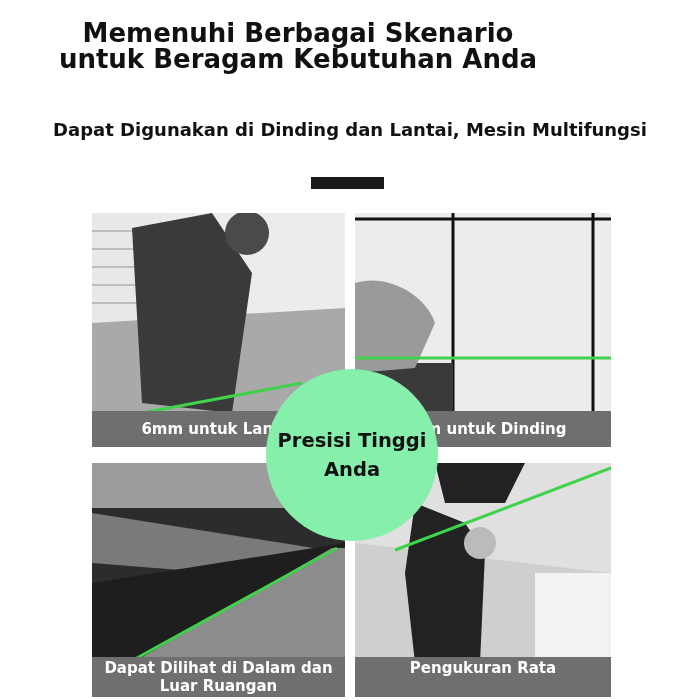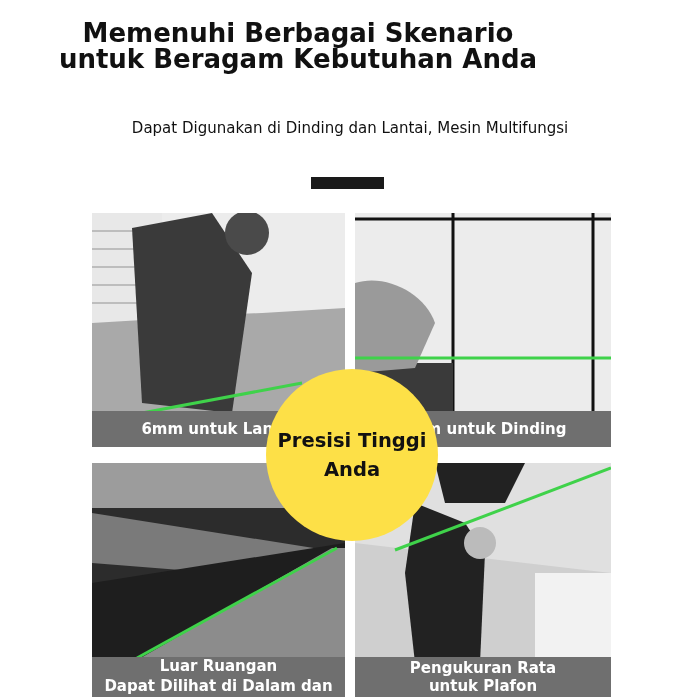--- a/index.html
+++ b/index.html
@@ -3,28 +3,28 @@
 <meta charset="utf-8">
 <style>
   html, body { margin:0; padding:0; }
   body { width:700px; height:700px; background:#ffffff; position:relative; overflow:hidden;
          font-family:"DejaVu Sans", "Liberation Sans", sans-serif; color:#111; }
   .title { position:absolute; left:0; width:596px; text-align:center; font-weight:bold;
            font-size:26px; letter-spacing:0px; color:#111; }
   .t1 { top:18px; }
   .t2 { top:44px; }
   .subtitle { position:absolute; top:119px; left:0; width:700px; text-align:center;
-              font-size:15px; font-weight:normal; color:#111; }
+              font-size:18px; font-weight:bold; color:#111; }
   .divider { position:absolute; left:311px; top:177px; width:73px; height:12px; background:#1a1a1a; }
   .tile { position:absolute; overflow:hidden; background:#888; }
   .tile svg.bg { position:absolute; left:0; top:0; }
   .label { position:absolute; left:0; bottom:0; width:100%; background:#6f6f6f; color:#fff;
            font-weight:bold; font-size:15px; text-align:center; line-height:18px; }
   .circle { position:absolute; left:266px; top:369px; width:172px; height:172px; border-radius:50%;
-            background:#fde047; display:flex; flex-direction:column; align-items:center; justify-content:center; }
+            background:#86efac; display:flex; flex-direction:column; align-items:center; justify-content:center; }
   .circle span { display:block; font-weight:bold; font-size:19.5px; line-height:29px; color:#111; text-align:center; }
 </style>
 </head>
 <body>
 
 <div class="title t1">Memenuhi Berbagai Skenario</div>
 <div class="title t2">untuk Beragam Kebutuhan Anda</div>
 <div class="subtitle">Dapat Digunakan di Dinding dan Lantai, Mesin Multifungsi</div>
 <div class="divider"></div>
 
@@ -65,37 +65,36 @@
   <svg class="bg" width="253" height="234">
     <rect width="253" height="234" fill="#5a5a5a"></rect>
     <rect width="253" height="50" fill="#9c9c9c"></rect>
     <rect x="0" y="45" width="253" height="80" fill="#2c2c2c"></rect>
     <polygon points="0,50 253,90 253,120 0,100" fill="#7a7a7a"></polygon>
     <polygon points="0,120 253,80 253,234 0,234" fill="#1e1e1e"></polygon>
     <polygon points="40,200 240,85 253,85 253,234 40,234" fill="#8c8c8c"></polygon>
     <line x1="45" y1="195" x2="245" y2="85" stroke="#3fd24a" stroke-width="3"></line>
   </svg>
   <div class="label" style="height:40px; padding-top:0px;">
+    <div style="padding-top:2px;">Dapat Dilihat di Dalam dan</div>
     <div>Luar Ruangan</div>
-    <div style="padding-top:2px;">Dapat Dilihat di Dalam dan</div>
   </div>
 </div>
 
 <div class="tile" style="left:355px; top:463px; width:256px; height:234px;">
   <svg class="bg" width="256" height="234">
     <rect width="256" height="234" fill="#cfcfcf"></rect>
     <polygon points="0,0 256,0 256,110 0,80" fill="#e0e0e0"></polygon>
     <polygon points="80,0 170,0 150,40 90,40" fill="#222"></polygon>
     <rect x="180" y="110" width="76" height="100" fill="#f2f2f2"></rect>
     <polygon points="60,40 110,60 130,90 125,200 60,200 50,110" fill="#222"></polygon>
     <circle cx="125" cy="80" r="16" fill="#bbb"></circle>
     <line x1="40" y1="87" x2="256" y2="5" stroke="#3fd24a" stroke-width="3"></line>
   </svg>
   <div class="label" style="height:40px;">
     <div style="padding-top:2px;">Pengukuran Rata</div>
-    <div>untuk Plafon</div>
   </div>
 </div>
 
 <div class="circle">
   <span>Presisi Tinggi</span>
   <span>Anda</span>
 </div>
 
 </body></html>

